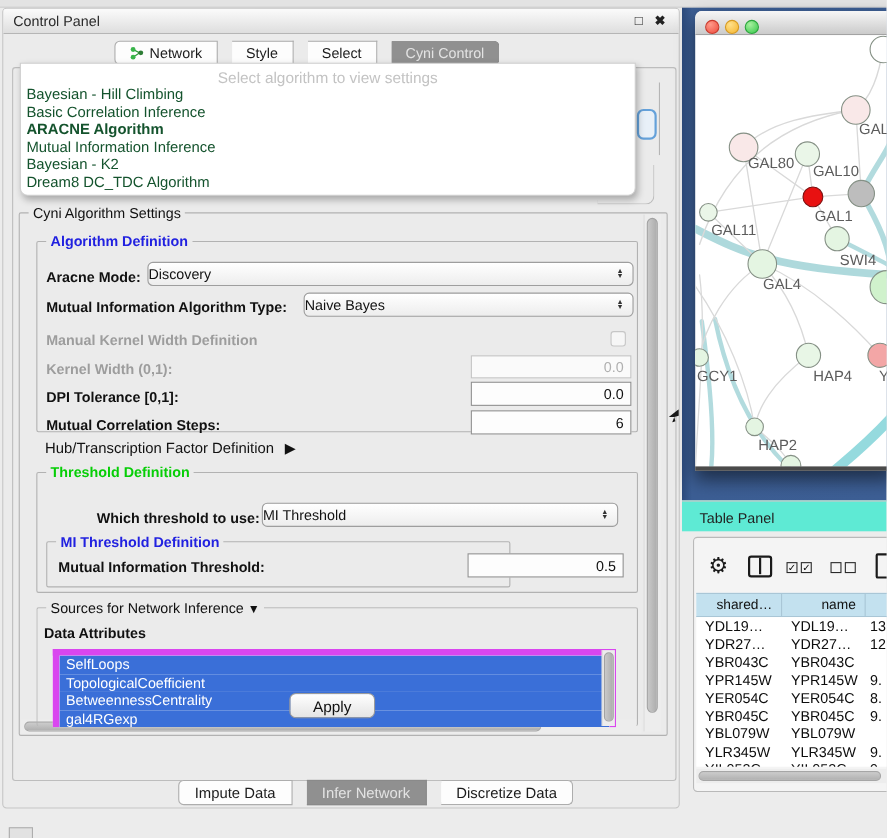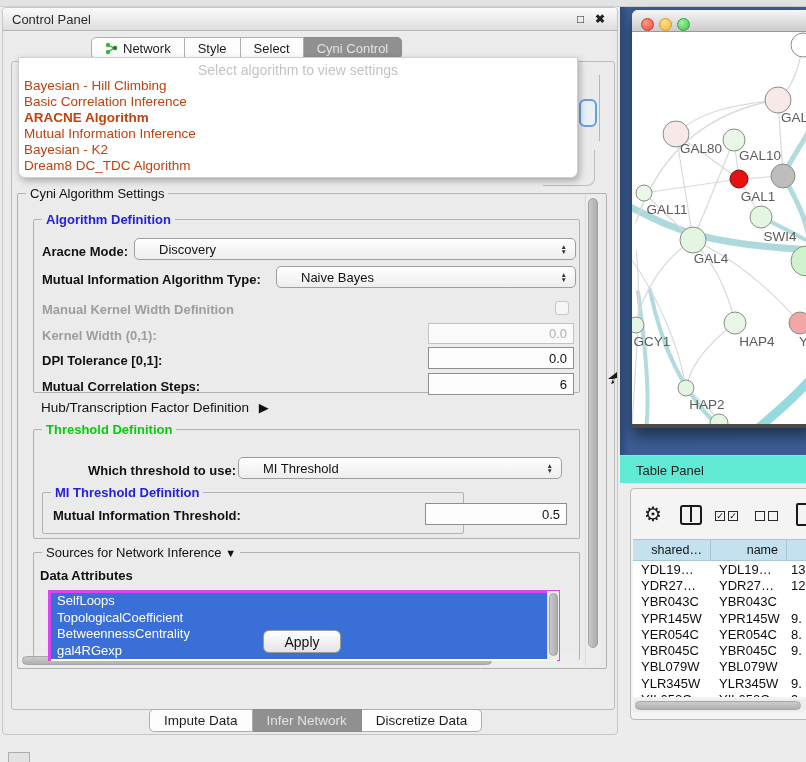--- a/index.html
+++ b/index.html
@@ -11,63 +11,63 @@
   
   #top-strip { left:0; top:0; width:806px; height:7px; background:#e3e3e3; border-bottom:1px solid #cfcfcf; }
   #control-panel { left:2px; top:7px; width:616px; height:728px; background:#ebebeb; border:1px solid #c6c6c6; border-radius:4px; }
   #cp-titlebar { left:0; top:0; width:614px; height:23px; background:linear-gradient(#fbfbfb,#dedede); border-bottom:1px solid #b5b5b5; border-radius:3px 3px 0 0; }
   #cp-title { left:9px; top:4px; font-size:13px; color:#2a2a2a; }
   .tb-icon { top:4px; font-size:12px; color:#222; cursor:default; }
 
   
   .tabstrip { display:flex; }
   #main-tabs { left:88px; top:29px; height:22px; }
-  .tab { display:flex; align-items:center; gap:5px; padding:0 13px; font-size:13px; color:#1c1c1c; background:#fdfdfd; border:1px solid #adadad; border-left:none; height:22px; }
+  .tab { display:flex; align-items:center; gap:5px; padding:0 13px; font-size:13px; color:#1c1c1c; background:#fdfdfd; border:1px solid #adadad; border-left:none; height:22px;margin-left:13px; }
   .tab:first-child { border-left:1px solid #adadad; border-radius:5px 0 0 5px; }
   .tab:last-child { border-radius:0 5px 5px 0; }
   .tab.sel { background:#909090; color:#e3e3e3; border-color:#8a8a8a; }
 
   
   #outer-panel { left:8px; top:53px; width:604px; height:649px; border:1px solid #bdbdbd; border-radius:3px; background:#ebebeb; }
 
   
   .frag-line { background:#b5b5b5; }
   #frag-combo { left:576px; top:91px; width:18px; height:28px; border:2px solid #64a1da; border-radius:6px; background:#e8f0f8; }
   #frag-box { left:540px; top:142px; width:52px; height:36px; border-right:1px solid #bdbdbd; border-bottom:1px solid #bdbdbd; border-radius:0 0 8px 0; }
 
   
   #algo-popup { left:18px; top:57px; width:560px; height:121px; background:#ffffff; border:1px solid #cfcfcf; border-radius:0 0 7px 7px; box-shadow:2px 3px 7px rgba(0,0,0,.28); }
   #algo-prompt { width:100%; text-align:center; padding-top:4px; font-size:14px; color:#c3c3c3; }
-  .algo-opt { font-size:13.5px; color:#c2410c; padding-left:5px; height:16px; line-height:16px; white-space:nowrap; }
+  .algo-opt { font-size:13.5px; color:#14532d; padding-left:5px; height:16px; line-height:16px; white-space:nowrap; }
   .algo-opt.bold { font-weight:bold; }
 
   
   .gbox { border:1px solid #b2b2b2; border-radius:2px; }
   .legend { position:absolute; top:-8px; left:8px; background:#ebebeb; padding:0 4px; font-size:13px; white-space:nowrap; }
   .lg-blue { color:#2121e0; font-weight:bold; }
   .lg-green { color:#06ce06; font-weight:bold; }
 
   .lbl { font-size:13px; font-weight:bold; color:#111; white-space:nowrap; }
   .lbl-dis { font-size:13px; font-weight:bold; color:#9d9d9d; white-space:nowrap; }
 
-  .combo { background:linear-gradient(#ffffff,#ededed); border:1px solid #9e9e9e; border-radius:5px; display:flex; align-items:center; font-size:13px; color:#111; padding-left:24px; }
+  .combo { background:linear-gradient(#ffffff,#ededed); border:1px solid #9e9e9e; border-radius:5px; display:flex; align-items:center; font-size:13px; color:#111; padding-left:0; }
   .combo .arrows { position:absolute; right:8px; top:50%; transform:translateY(-50%); display:flex; flex-direction:column; align-items:center; line-height:5px; font-size:6.5px; color:#333; }
   .numfield { background:#fdfdfd; border:1px solid #8f8f8f; font-size:13px; color:#111; display:flex; align-items:center; justify-content:flex-end; padding-right:6px; }
   .numfield.dis { border:1px solid #c3c3c3; color:#b0b0b0; background:#fafafa; }
 
   .chk { width:14px; height:14px; border:1px solid #c6c6c6; border-radius:3px; background:#f6f6f6; }
 
   
   .sb-v-track { background:#ededed; border-left:1px solid #dcdcdc; }
   .sb-thumb-v { position:absolute; left:2px; width:10px; background:linear-gradient(90deg,#c9c9c9,#adadad); border-radius:5px; border:1px solid #a2a2a2; }
   .sb-h-track { background:#ededed; }
   .sb-thumb-h { position:absolute; top:2px; height:9px; background:linear-gradient(#cccccc,#b0b0b0); border-radius:5px; border:1px solid #a6a6a6; }
 
   
-  #attr-list { background:#ffffff; border:3px solid #d946ef; overflow:hidden; }
+  #attr-list { background:#ffffff; border:6px solid #d946ef; overflow:hidden; }
   .attr-item { height:16.5px; line-height:16.5px; font-size:13px; color:#ffffff; padding-left:6px; white-space:nowrap; }
 
   #apply-btn { left:260px; top:622px; width:78px; height:23px; background:linear-gradient(#ffffff,#e4e4e4); border:1px solid #9b9b9b; border-radius:6px; font-size:14px; color:#111; display:flex; align-items:center; justify-content:center; }
 
   #bottom-tabs { left:146px; top:701px; height:23px; }
   .btab { padding:0 14px; font-size:13.5px; height:23px; display:flex; align-items:center; }
 
   #mini-icon { left:8px; top:752px; width:22px; height:14px; border:1px solid #adadad; background:#e2e2e2; }
 
   

